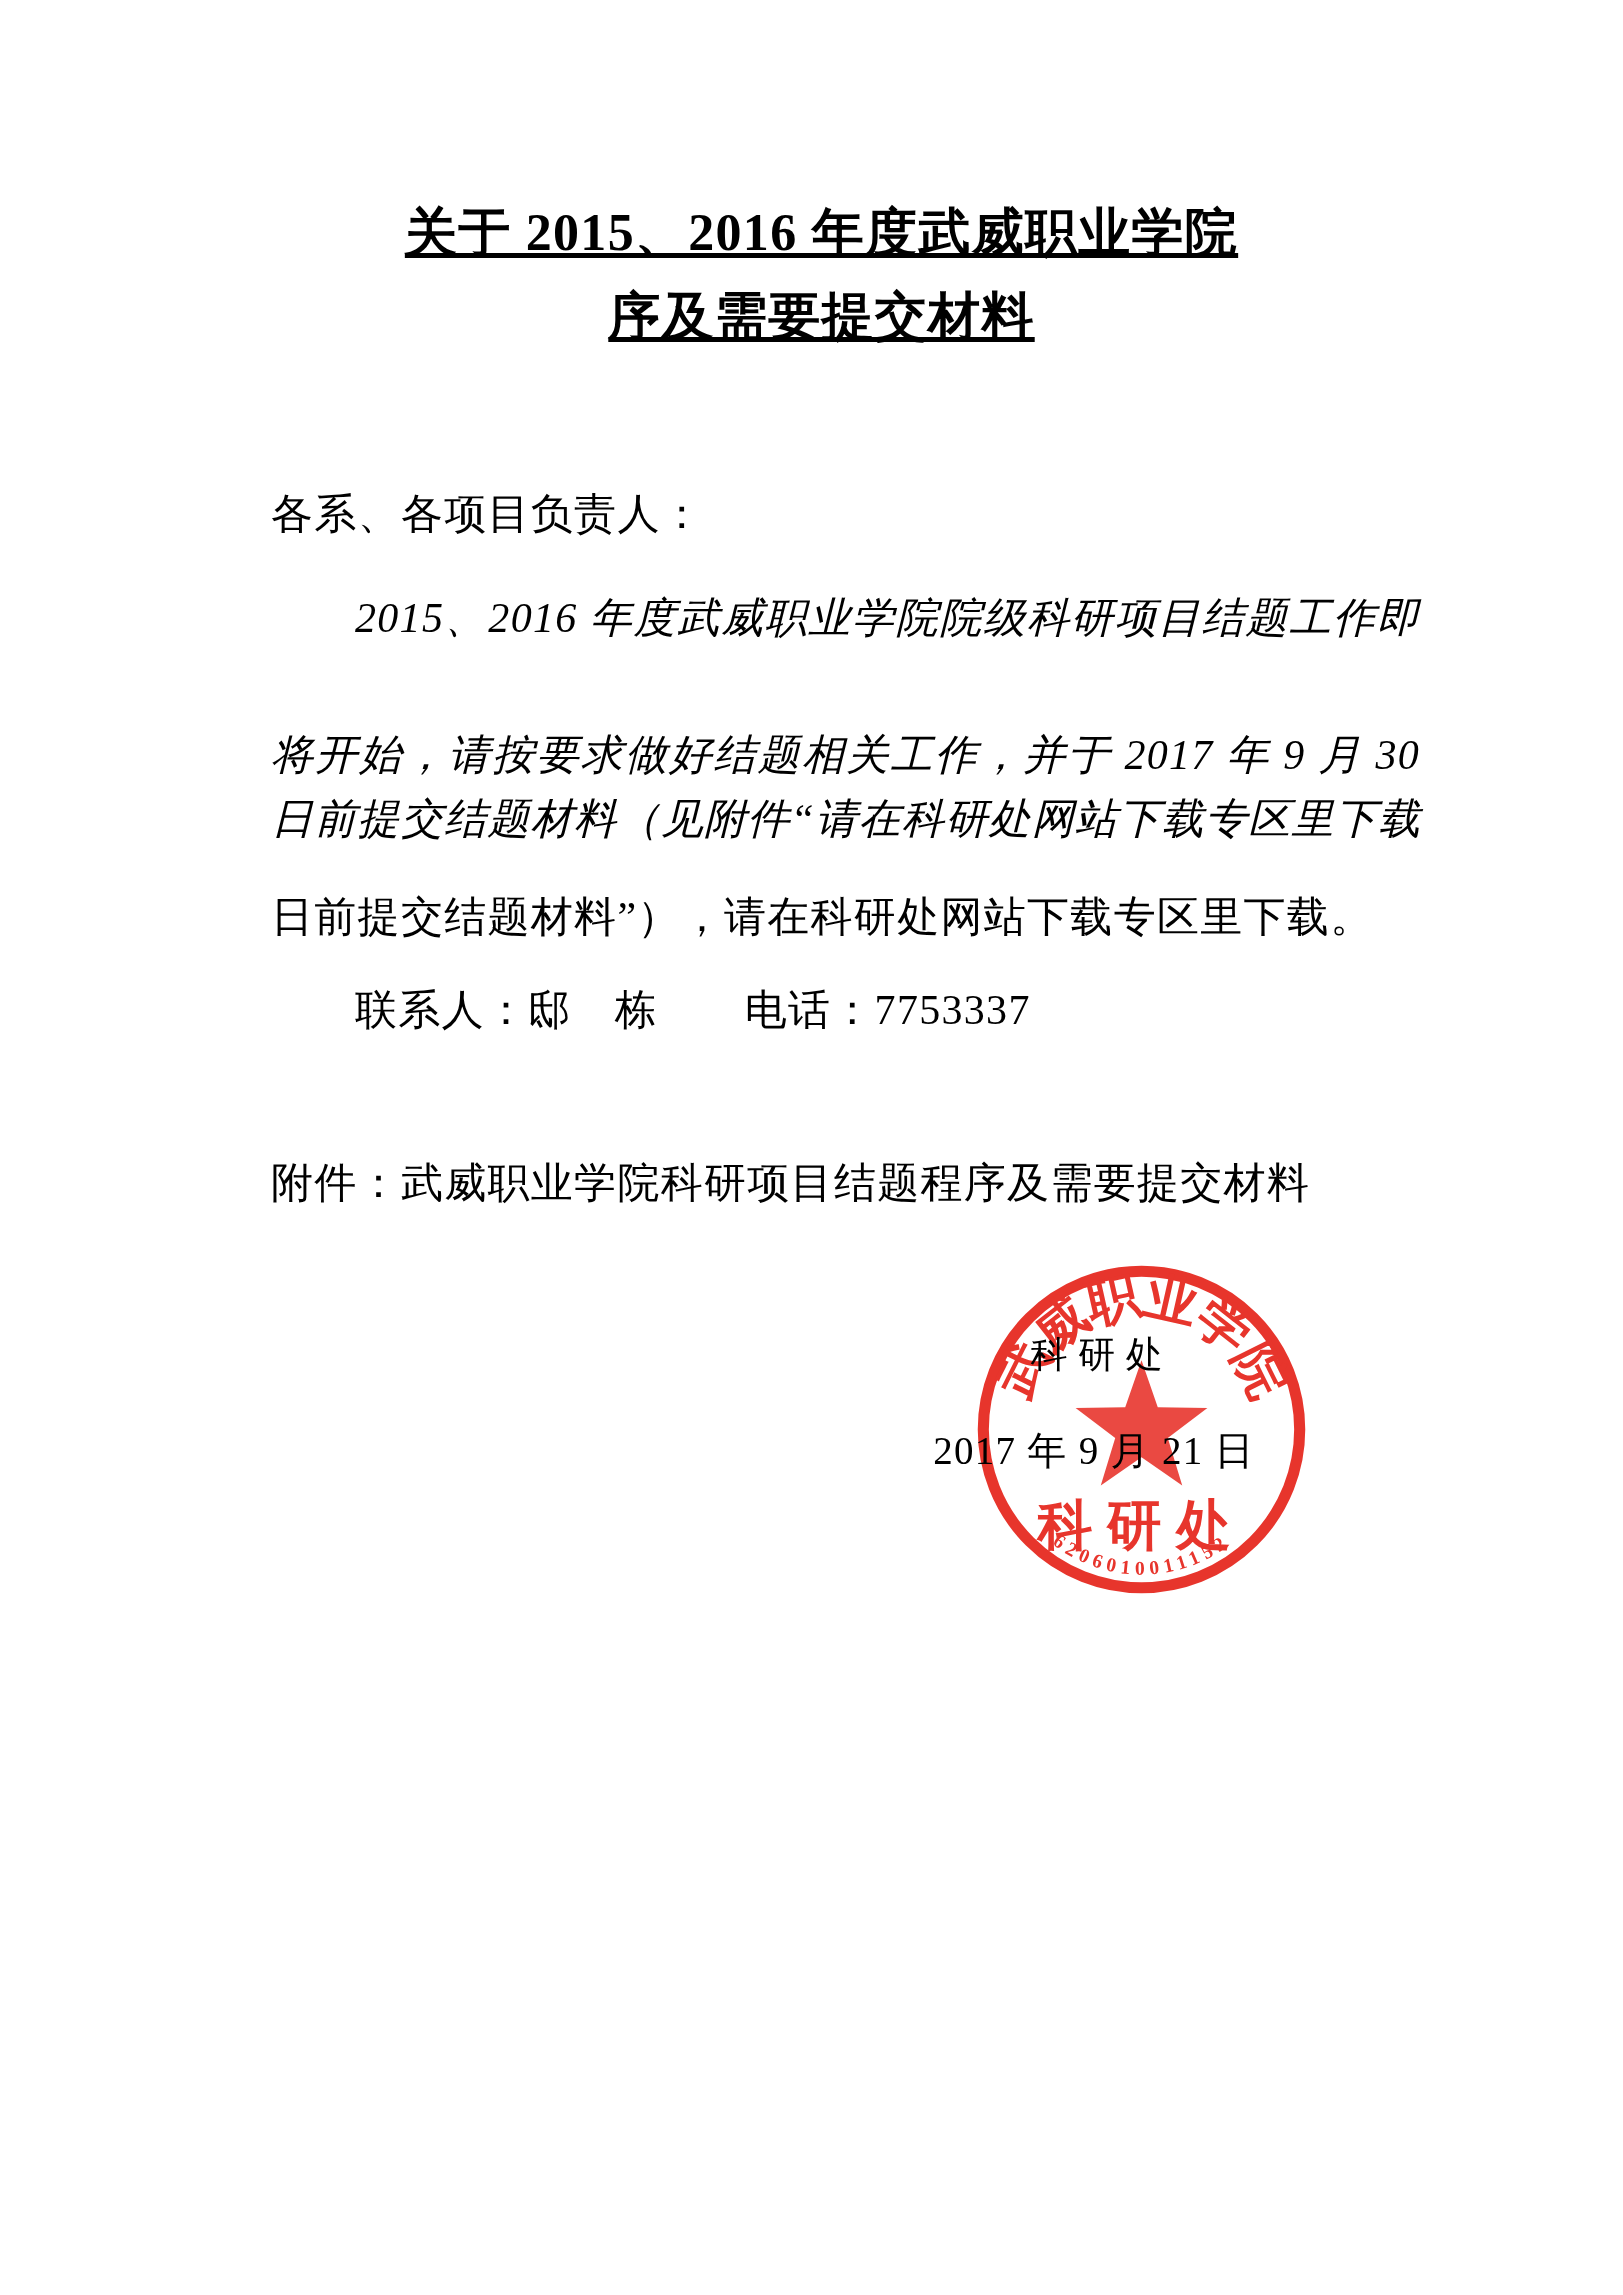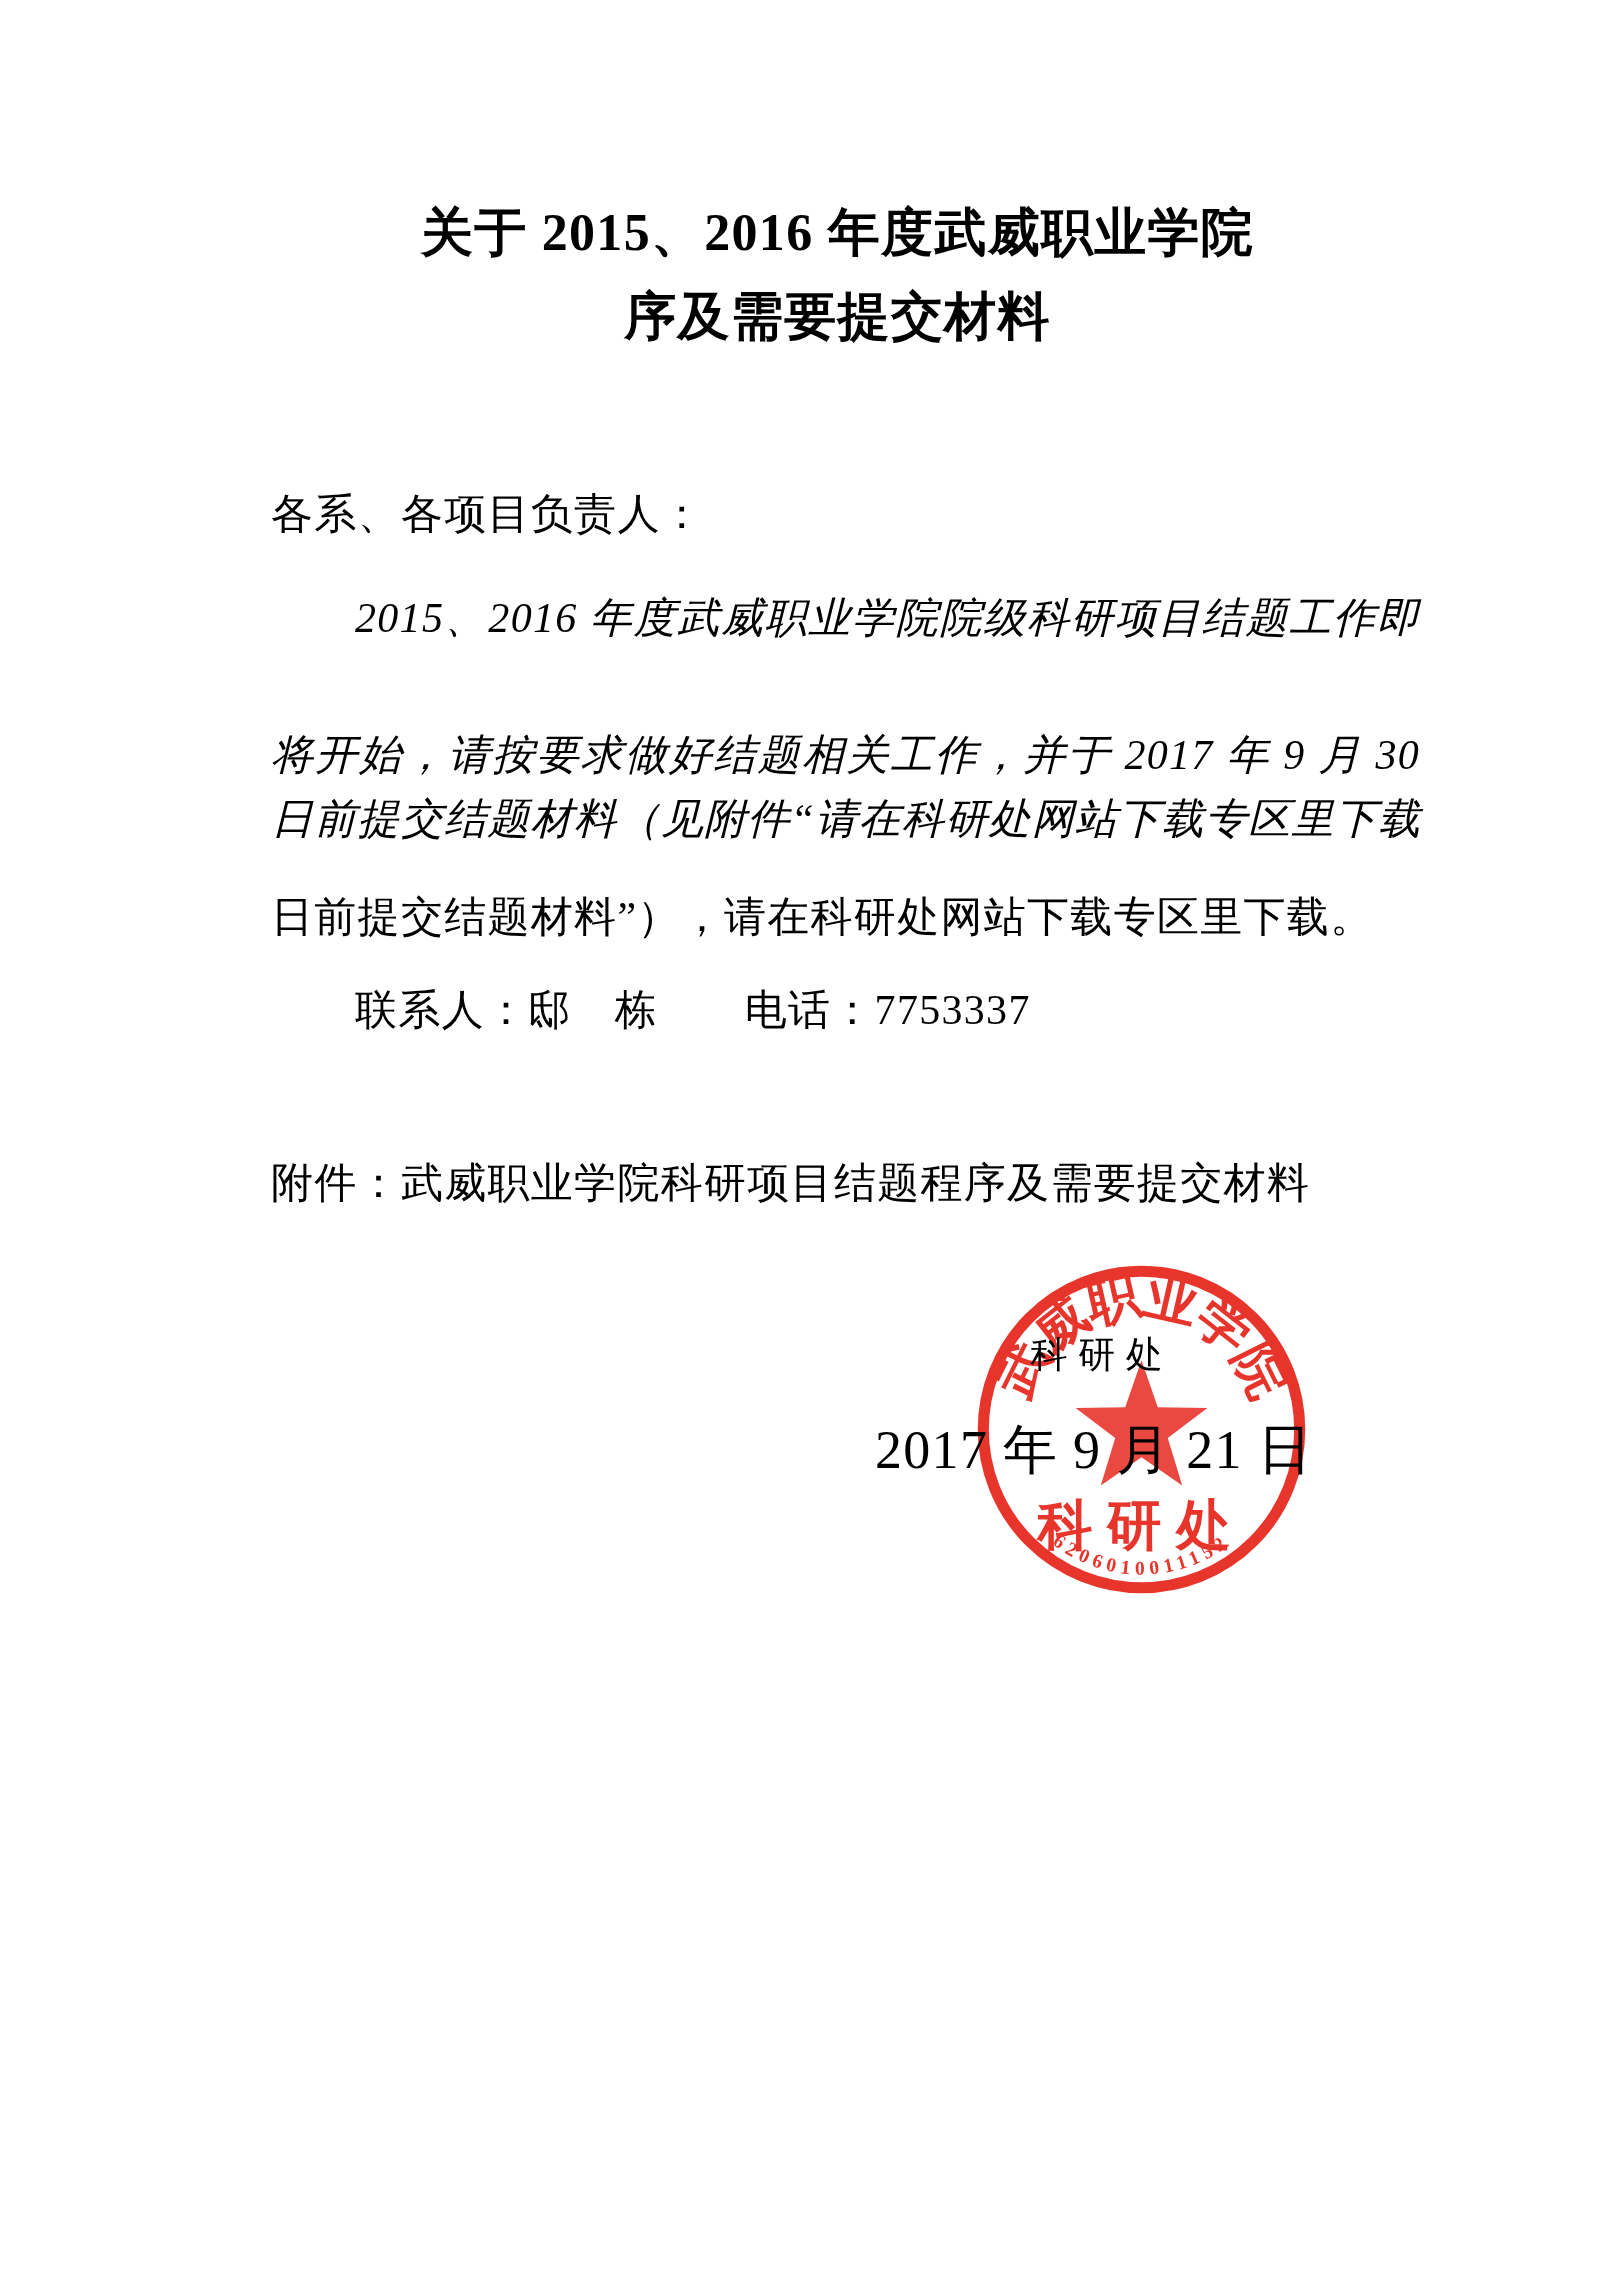--- a/index.html
+++ b/index.html
@@ -5,25 +5,26 @@
   html, body { margin: 0; padding: 0; background: #ffffff; }
   body {
     position: relative;
     width: 1623px; height: 2295px;
     font-family: "Liberation Serif", "DejaVu Serif", serif;
     color: #000000;
     overflow: hidden;
   }
   .abs { position: absolute; white-space: pre; }
   .doc-title {
-    left: 263px; width: 1149px;
+    left: 247px; width: 1149px;
     text-align: center;
     font-size: 52px; line-height: 52px;
     font-weight: bold;
     letter-spacing: 1.3px;
+    text-decoration: underline;
   }
   .body-line {
     left: 247px;
     font-size: 42px; line-height: 52px;
     letter-spacing: 1.3px;
     margin-left: 24px;
   }
   .jline {
     width: 1149px;
     text-align: justify;
@@ -31,21 +32,21 @@
     font-style: italic;
   }
   .indent { text-indent: 84px; }
   .sig-line {
     font-size: 37px; line-height: 43px;
     letter-spacing: 0.7px;
     transform: translateX(-50%);
     z-index: 3;
   }
   .date-line {
-    font-size: 54px; line-height: 41px;
+    font-size: 39px; line-height: 41px;
     letter-spacing: 1.3px;
     transform: translateX(-50%);
     z-index: 3;
   }
   .seal-wrap { left: 965px; top: 1231px; width: 353px; height: 353px; z-index: 2; }
   .seal-wrap svg { display: block; }
 </style>
 </head>
 <body>
 

